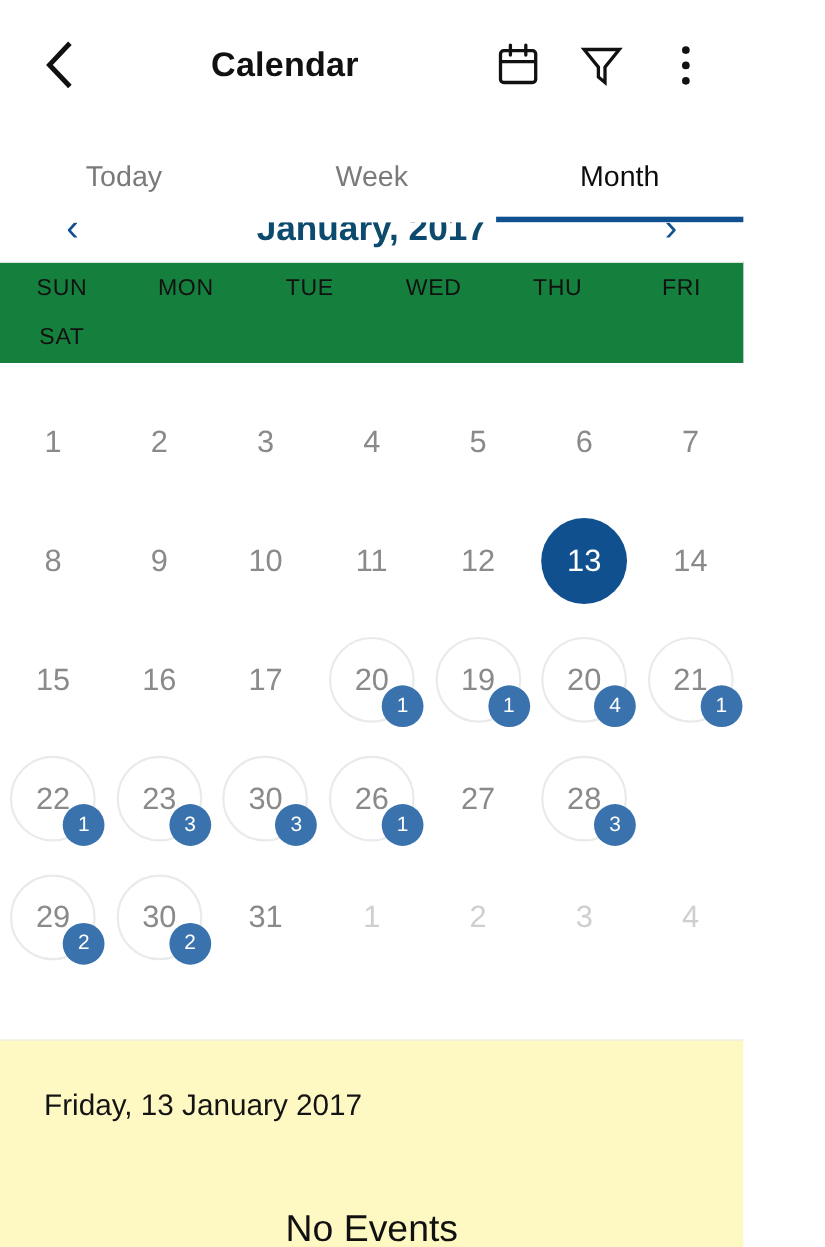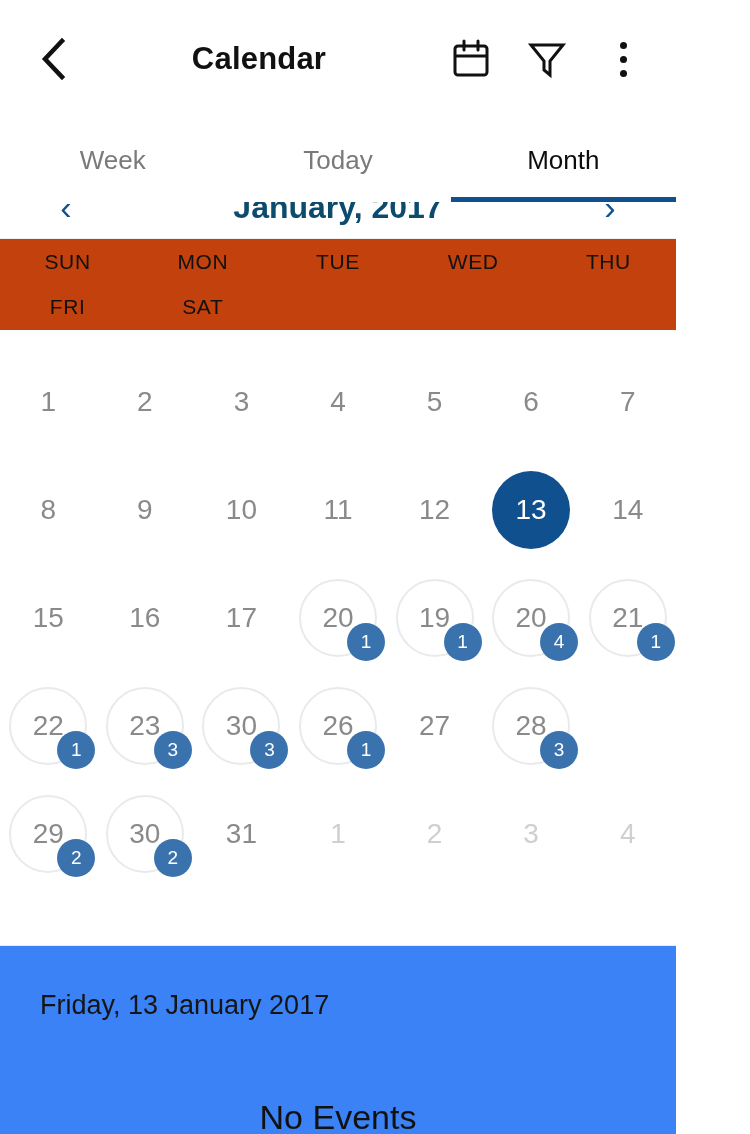--- a/index.html
+++ b/index.html
@@ -55,22 +55,22 @@
     position: absolute; left: 0; right: 0; top: -26px; height: 62px;
     display: flex; align-items: center; padding: 0 46px;
   }
   .month-arrow { font-size: 34px; color: #10508F; width: 40px; text-align: center; line-height: 1; }
   .month-label {
     flex: 1 1 auto; text-align: center; font-size: 32px; font-weight: bold; color: #0c4a6e;
   }
 
   
   .weekdays {
-    display: grid; grid-template-columns: repeat(5, 1fr);
-    background: #c2410c; height: 92px; align-items: center;
+    display: grid; grid-template-columns: repeat(6, 1fr);
+    background: #15803d; height: 92px; align-items: center;
     border-top: 1px solid #efefef;
   }
   .weekday { text-align: center; font-size: 21px; color: #111; letter-spacing: .6px; }
 
   
   .grid { background: #fff; padding-top: 18px; }
   .week { display: grid; grid-template-columns: repeat(7, 1fr); }
   .day {
     position: relative; height: 108px;
     display: flex; align-items: center; justify-content: center;
@@ -95,21 +95,21 @@
     position: absolute; right: -8px; bottom: -4px;
     min-width: 38px; height: 38px; border-radius: 50%;
     background: #3A72AE; color: #fff;
     font-size: 19px; display: flex; align-items: center; justify-content: center;
     z-index: 4;
   }
 
   
   .footer {
     position: absolute; left: 0; right: 0; bottom: 0; top: 945px;
-    background: #3b82f6; border-top: 1px solid #ececec; overflow: hidden;
+    background: #fef9c3; border-top: 1px solid #ececec; overflow: hidden;
   }
   .footer-date {
     padding: 44px 40px 0 40px; font-size: 27px; color: #141414;
   }
   .footer-empty {
     position: absolute; left: 0; right: 0; top: 152px;
     text-align: center; font-size: 34px; color: #111;
   }
 </style>
 </head>
@@ -148,22 +148,22 @@
         <span class="dots">
           <i></i>
             <i></i>
             <i></i>
         </span>
       </div>
     </div>
   </div>
 
   <div class="tabs">
+    <div class="tab">Today</div>
     <div class="tab">Week</div>
-    <div class="tab">Today</div>
     <div class="tab active">Month</div>
   </div>
 
   <div class="month-nav-clip">
     <div class="month-nav">
       <div class="month-arrow">‹</div>
       <div class="month-label">January, 2017</div>
       <div class="month-arrow">›</div>
     </div>
   </div>

